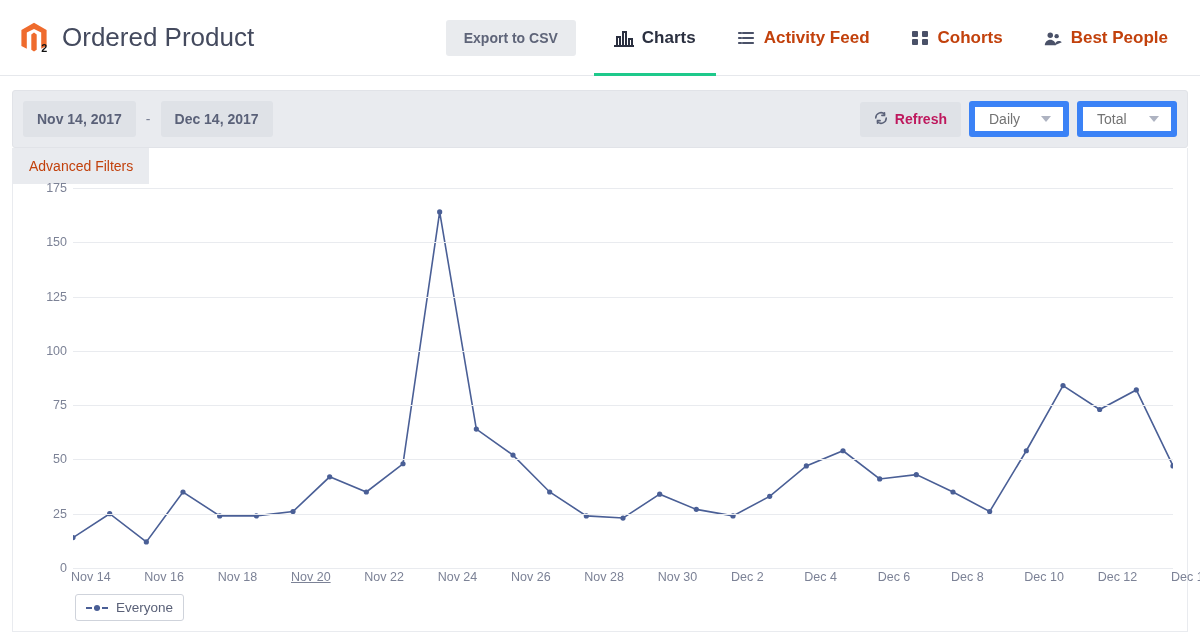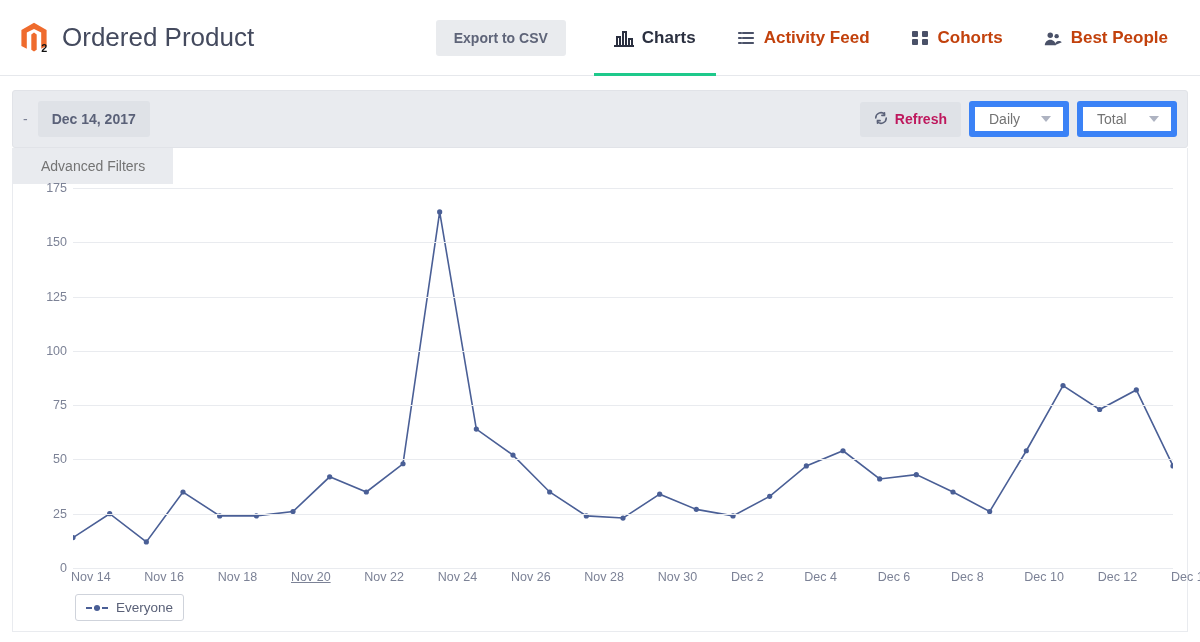--- a/index.html
+++ b/index.html
@@ -29,21 +29,21 @@
 .export-btn {
   align-self: center;
   background: #e9ebee;
   color: #5e6478;
   font-size: 14px;
   font-weight: 600;
   border: none;
   padding: 10px 18px;
   border-radius: 3px;
   cursor: pointer;
-  margin-right: 28px;
+  margin-right: 18px;
 }
 .nav-tab {
   display: flex;
   align-items: center;
   gap: 8px;
   padding: 0 20px;
   font-size: 17px;
   font-weight: 600;
   color: #c2410c;
   cursor: pointer;
@@ -120,22 +120,22 @@
 .chart-wrap {
   margin: 0 12px;
   border: 1px solid #e9ebef;
   border-top: none;
   padding-bottom: 8px;
 }
 .adv-filters-btn {
   background: #e9ebef;
   border: none;
   font-size: 14px;
-  color: #737373;
-  padding: 10px 28px;
+  color: #c2410c;
+  padding: 10px 16px;
   font-weight: 500;
   cursor: pointer;
 }
 .chart-area {
   position: relative;
   margin: 4px 14px 2px 14px;
 }
 .plot {
   position: relative;
   height: 380px;
@@ -274,20 +274,21 @@
             <path d="M2 17c0-3.3 2.7-6 6-6s6 2.7 6 6" fill="#4a5168"></path>
             <path d="M13 17c0-2.6 1.8-4.8 4.4-4.8 1.3 0 2.5.5 3.3 1.4" fill="#4a5168"></path>
           </svg>
       </span>
       <span>Best People</span>
     </div>
   </div>
 </div>
 
 <div class="toolbar">
+  <div class="date-pill">Nov 14, 2017</div>
   <div class="date-sep">-</div>
   <div class="date-pill">Dec 14, 2017</div>
 
   <div class="toolbar-right">
     <button class="refresh-btn">
       <span>
         <svg viewBox="0 0 16 16" width="14" height="14">
             <path d="M2 8a6 6 0 0 1 10.2-4.3M14 8a6 6 0 0 1-10.2 4.3M12 2v3h-3M4 14v-3h3" fill="none" stroke="#5a6178" stroke-width="1.8" stroke-linecap="round"></path>
           </svg>
       </span>

